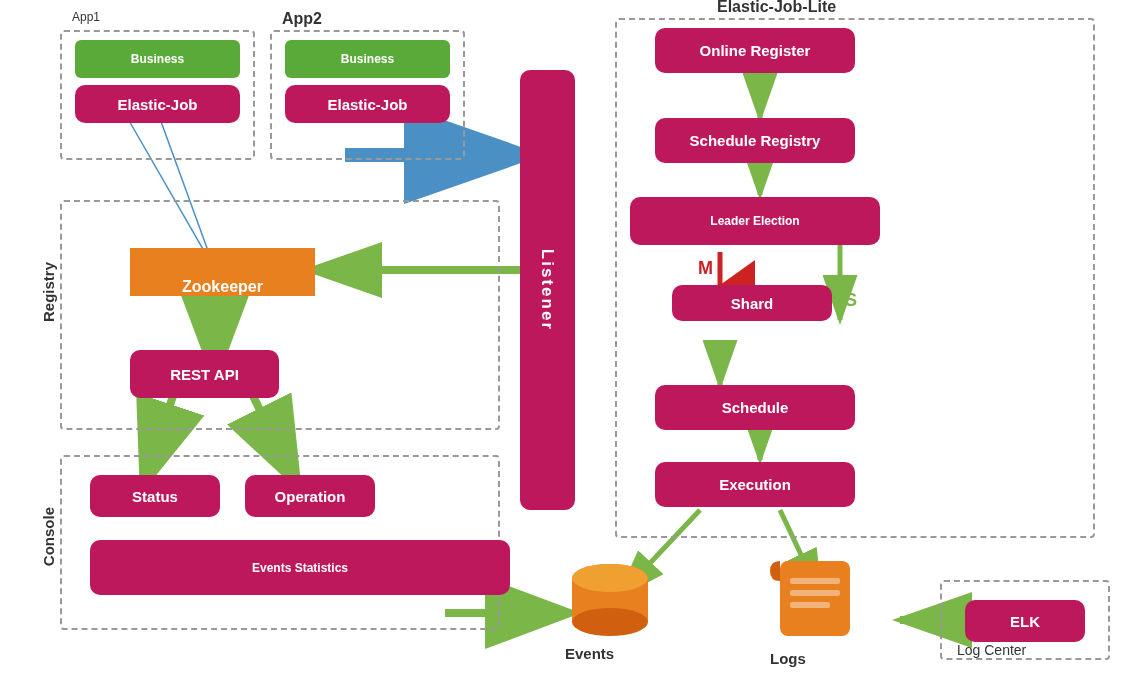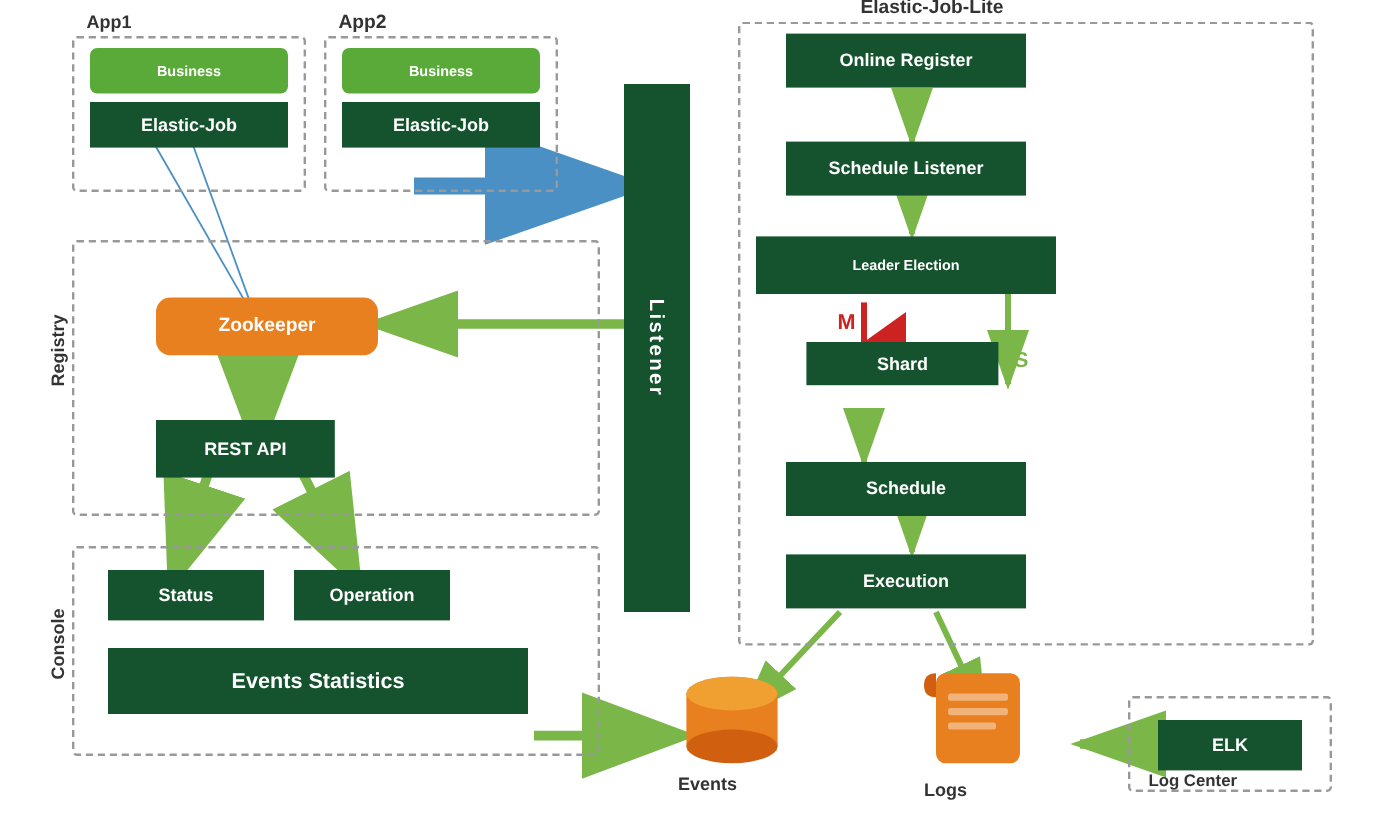--- a/index.html
+++ b/index.html
@@ -20,23 +20,23 @@
 
     
     .dashed-box {
       position: absolute;
       border: 2px dashed #999;
       border-radius: 4px;
     }
 
     
     .blue-btn {
-      background: #14532d;
+      background: #be185d;
       color: #fff;
-      border-radius: 0;
+      border-radius: 10px;
       display: flex;
       align-items: center;
       justify-content: center;
       font-size: 15px;
       font-weight: bold;
       position: absolute;
       text-align: center;
     }
 
     
@@ -50,23 +50,23 @@
       font-size: 12px;
       font-weight: bold;
       position: absolute;
       text-align: center;
     }
 
     
     .orange-btn {
       background: #e88020;
       color: #fff;
-      border-radius: 12px;
+      border-radius: 0;
       display: flex;
-      align-items: center;
+      align-items: flex-end;
       justify-content: center;
       font-size: 15px;
       font-weight: bold;
       position: absolute;
       text-align: center;
     }
 
     
     .label-text {
       position: absolute;
@@ -175,41 +175,41 @@
 
     <line x1="175" y1="390" x2="145" y2="480" stroke="#7ab648" stroke-width="8" marker-end="url(#arrowGreenLg)"></line>
 
     <line x1="250" y1="390" x2="295" y2="480" stroke="#7ab648" stroke-width="8" marker-end="url(#arrowGreenLg)"></line>
 
     <line x1="960" y1="620" x2="900" y2="620" stroke="#7ab648" stroke-width="8" marker-end="url(#arrowGreenLeft)"></line>
 
   </svg>
 
   <div class="dashed-box" style="left:60px; top:30px; width:195px; height:130px;">
-    <span class="label-text" style="left:10px; top:-22px; font-weight:bold; font-size:15px;">App1</span>
+    <span class="label-text" style="left:10px; top:-22px; font-weight:normal; font-size:12px;">App1</span>
   </div>
 
   <div class="dashed-box" style="left:270px; top:30px; width:195px; height:130px;">
     <span class="label-text" style="left:10px; top:-22px; font-weight:bold; font-size:16px;">App2</span>
   </div>
 
   <div class="dashed-box" style="left:615px; top:18px; width:480px; height:520px;">
     <span class="label-text" style="left:100px; top:-22px; font-weight:bold; font-size:16px;">Elastic-Job-Lite</span>
   </div>
 
   <div class="dashed-box" style="left:60px; top:200px; width:440px; height:230px;">
     <span class="vertical-text" style="left:-22px; top:60px; font-weight:bold;">Registry</span>
   </div>
 
   <div class="dashed-box" style="left:60px; top:455px; width:440px; height:175px;">
     <span class="vertical-text" style="left:-22px; top:50px; font-weight:bold;">Console</span>
   </div>
 
   <div class="dashed-box" style="left:940px; top:580px; width:170px; height:80px;">
-    <span class="label-text" style="left:15px; top:60px; font-size:14px;font-weight:bold;">Log Center</span>
+    <span class="label-text" style="left:15px; top:60px; font-size:14px;">Log Center</span>
   </div>
 
   <div class="green-btn" style="left:75px; top:40px; width:165px; height:38px;">
     <span>Business</span>
   </div>
 
   <div class="blue-btn" style="left:75px; top:85px; width:165px; height:38px;">
     <span>Elastic-Job</span>
   </div>
 
@@ -223,21 +223,21 @@
 
   <div class="blue-btn" style="left:520px; top:70px; width:55px; height:440px; font-size:17px; writing-mode: vertical-rl; transform: rotate(180deg); letter-spacing:2px;">
     <span style="writing-mode: vertical-rl; transform: rotate(180deg);">Listener</span>
   </div>
 
   <div class="blue-btn" style="left:655px; top:28px; width:200px; height:45px;">
     <span>Online Register</span>
   </div>
 
   <div class="blue-btn" style="left:655px; top:118px; width:200px; height:45px;">
-    <span>Schedule Listener</span>
+    <span>Schedule Registry</span>
   </div>
 
   <div class="blue-btn" style="left:630px; top:197px; width:250px; height:48px; font-size:12px;">
     <span>Leader Election</span>
   </div>
 
   <div style="position:absolute; left:698px; top:258px; color:#cc2222; font-weight:bold; font-size:18px;">
     <span>M</span>
   </div>
 
@@ -266,21 +266,21 @@
   </div>
 
   <div class="blue-btn" style="left:245px; top:475px; width:130px; height:42px;">
     <span>Operation</span>
   </div>
 
   <div class="blue-btn" style="left:90px; top:475px; width:130px; height:42px;">
     <span>Status</span>
   </div>
 
-  <div class="blue-btn" style="left:90px; top:540px; width:350px; height:55px; font-size:18px;">
+  <div class="blue-btn" style="left:90px; top:540px; width:420px; height:55px; font-size:12px;">
     <span>Events Statistics</span>
   </div>
 
   <div class="blue-btn" style="left:965px; top:600px; width:120px; height:42px;">
     <span>ELK</span>
   </div>
 
   <div class="cylinder" style="left:565px; top:560px;">
     <svg width="90" height="80" viewBox="0 0 90 80">
       <ellipse cx="45" cy="18" rx="38" ry="14" fill="#e88020"></ellipse>

